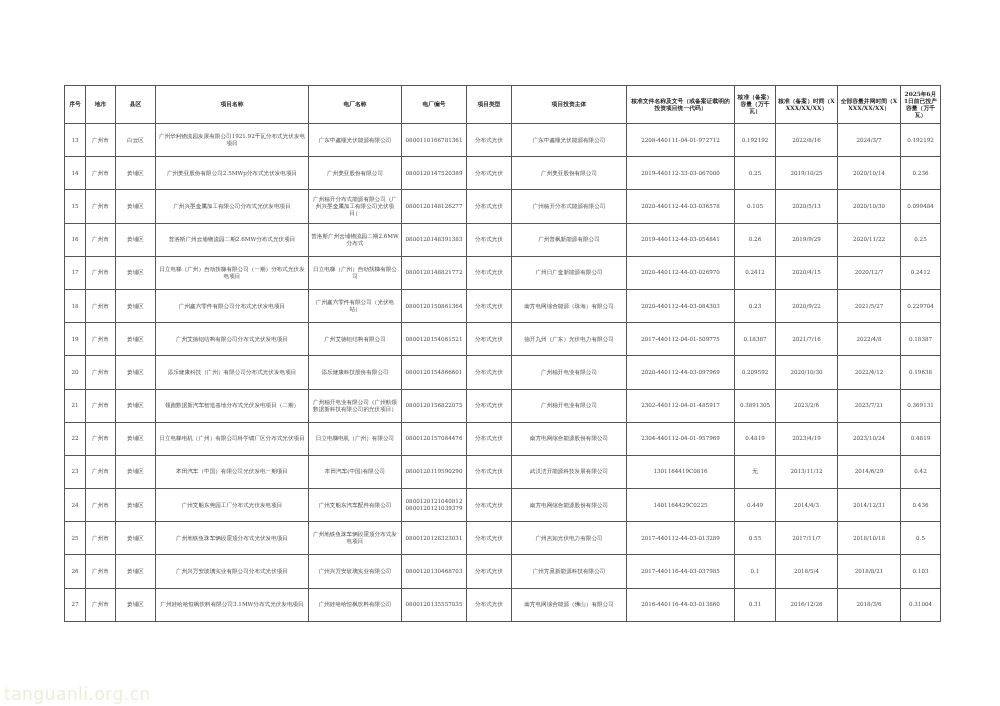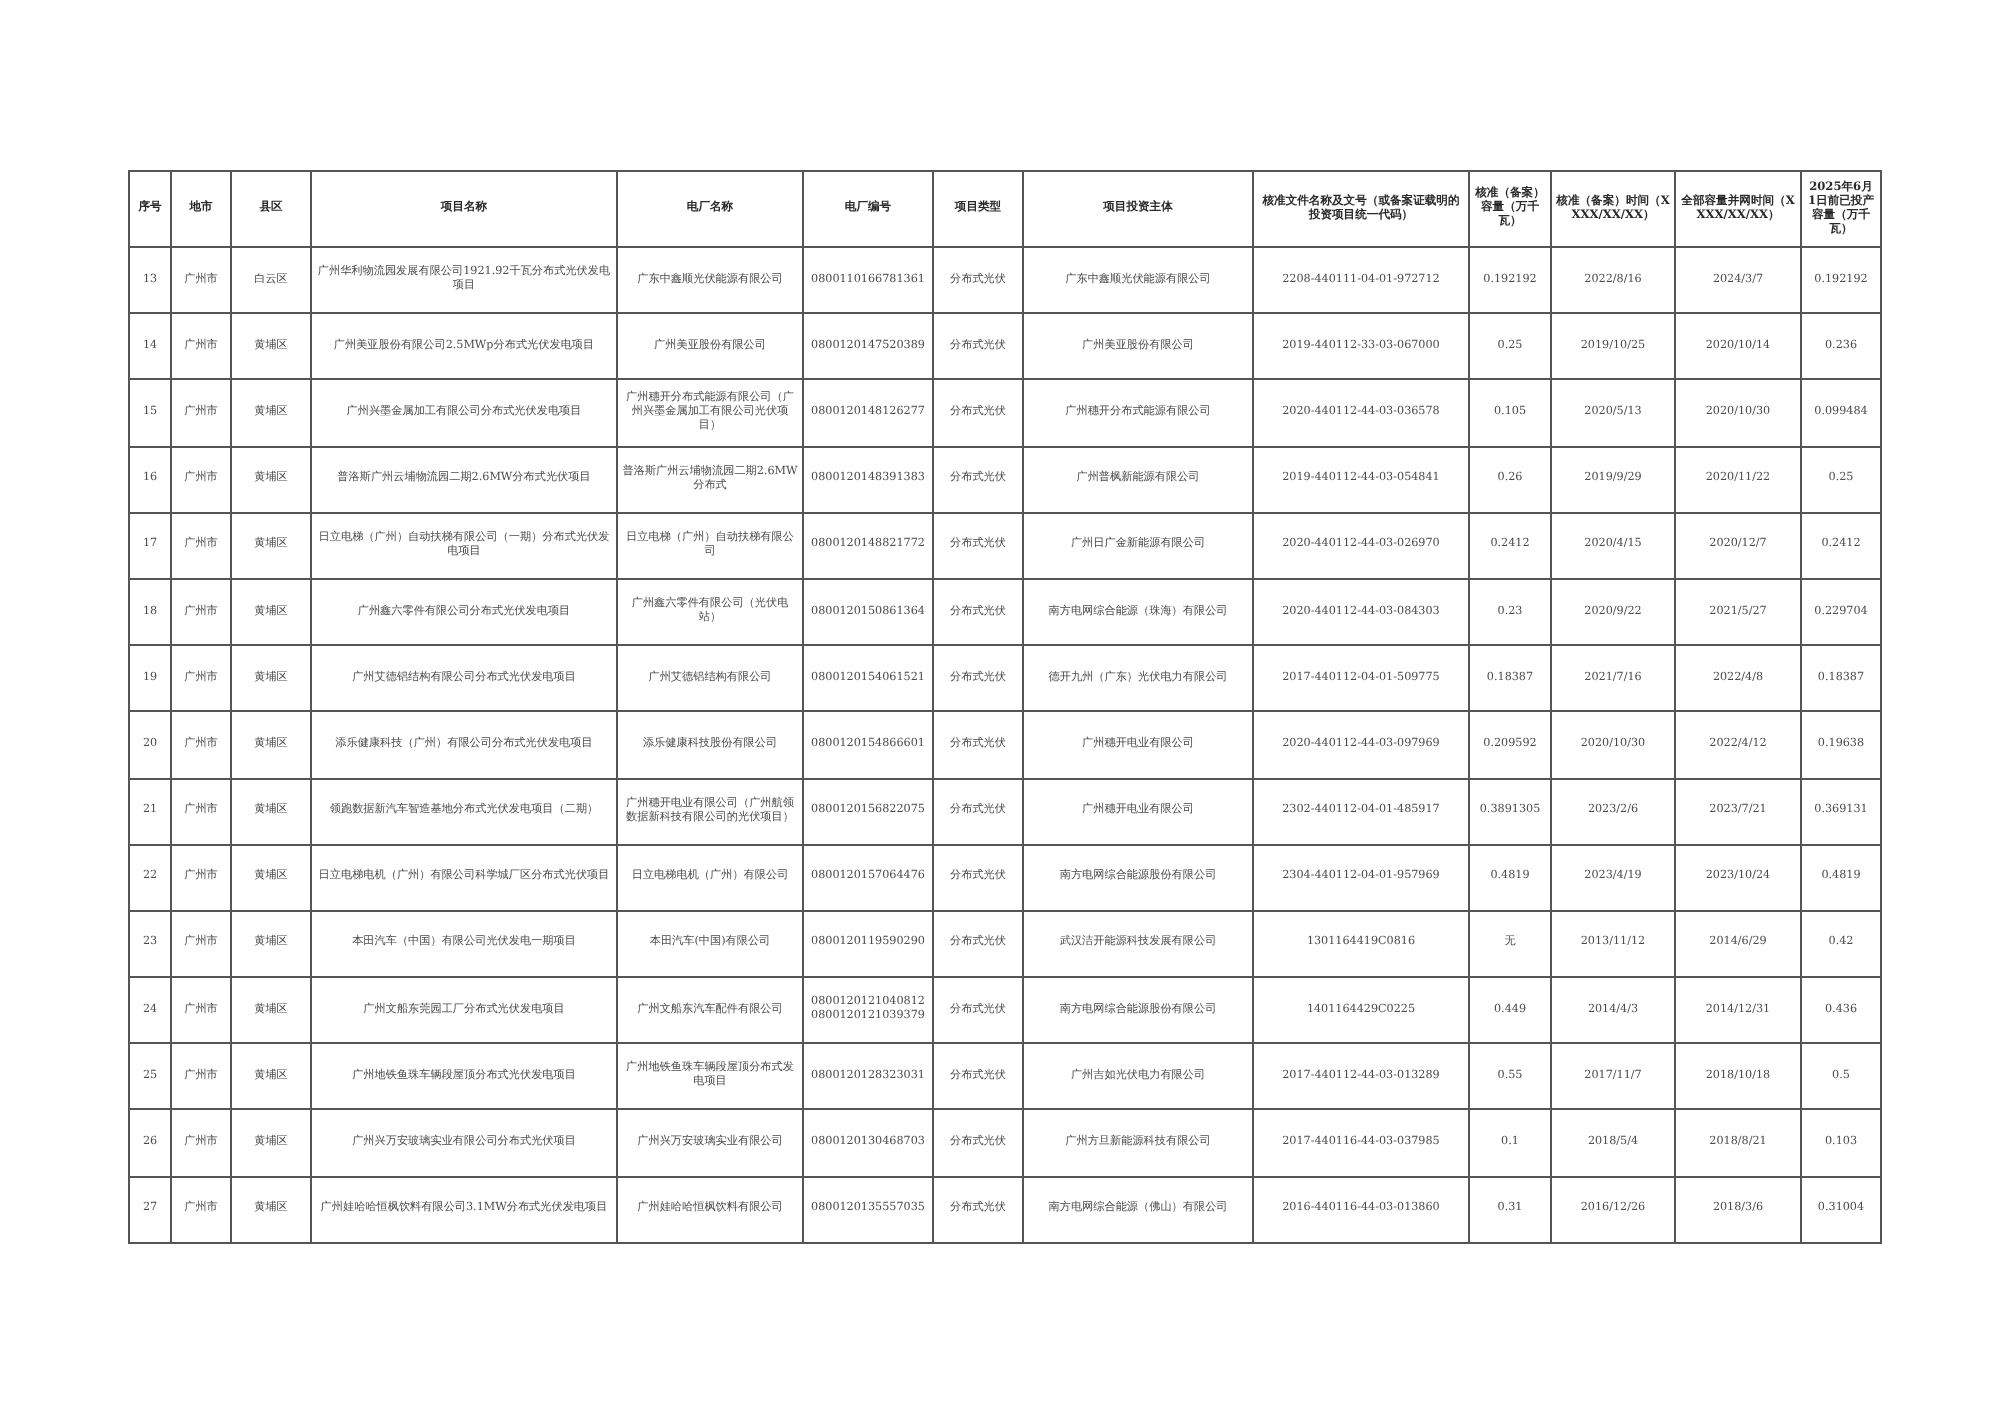--- a/index.html
+++ b/index.html
@@ -320,13 +320,14 @@
         <td>南方电网综合能源（佛山）有限公司</td>
         <td>2016-440116-44-03-013860</td>
         <td>0.31</td>
         <td>2016/12/26</td>
         <td>2018/3/6</td>
         <td>0.31004</td>
       </tr>
     </tbody>
   </table>
 
+  <div class="watermark">tanguanli.org.cn</div>
 </div>
 
 </body></html>

